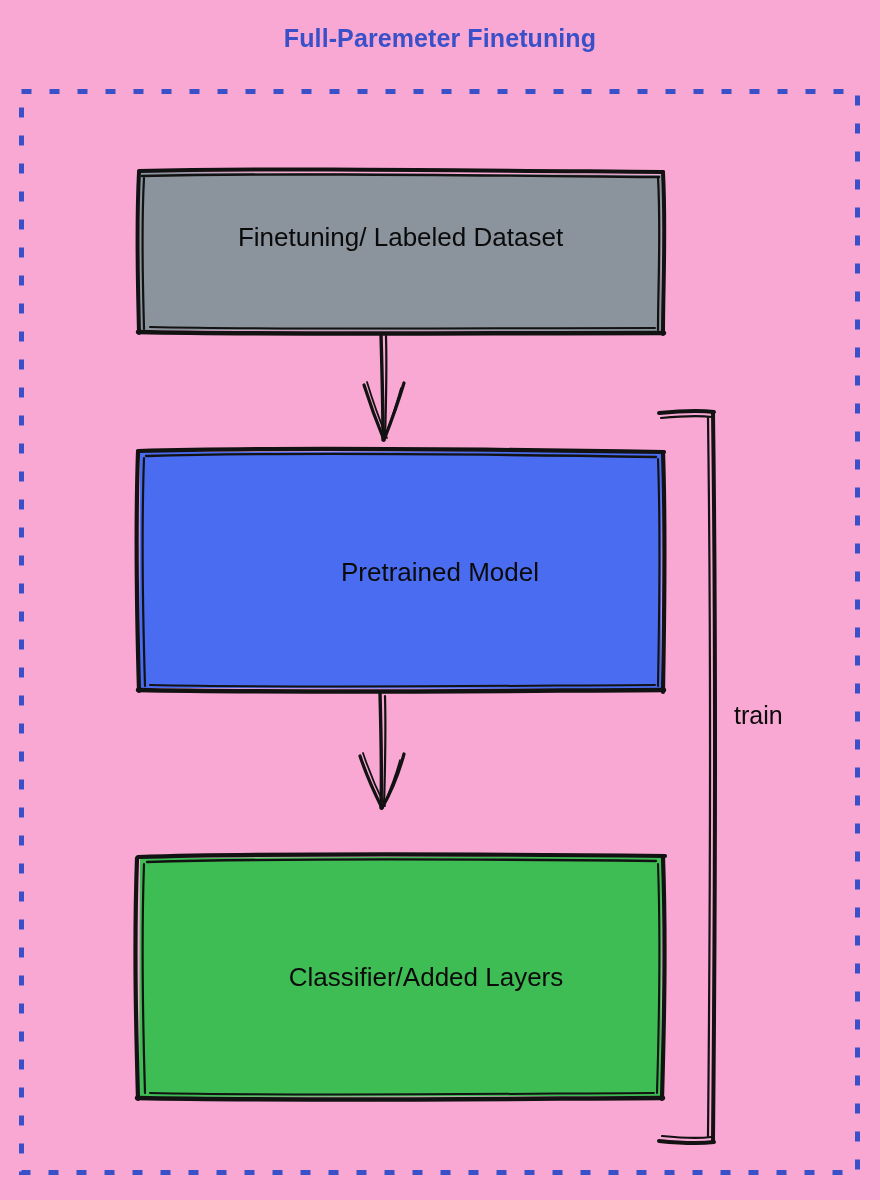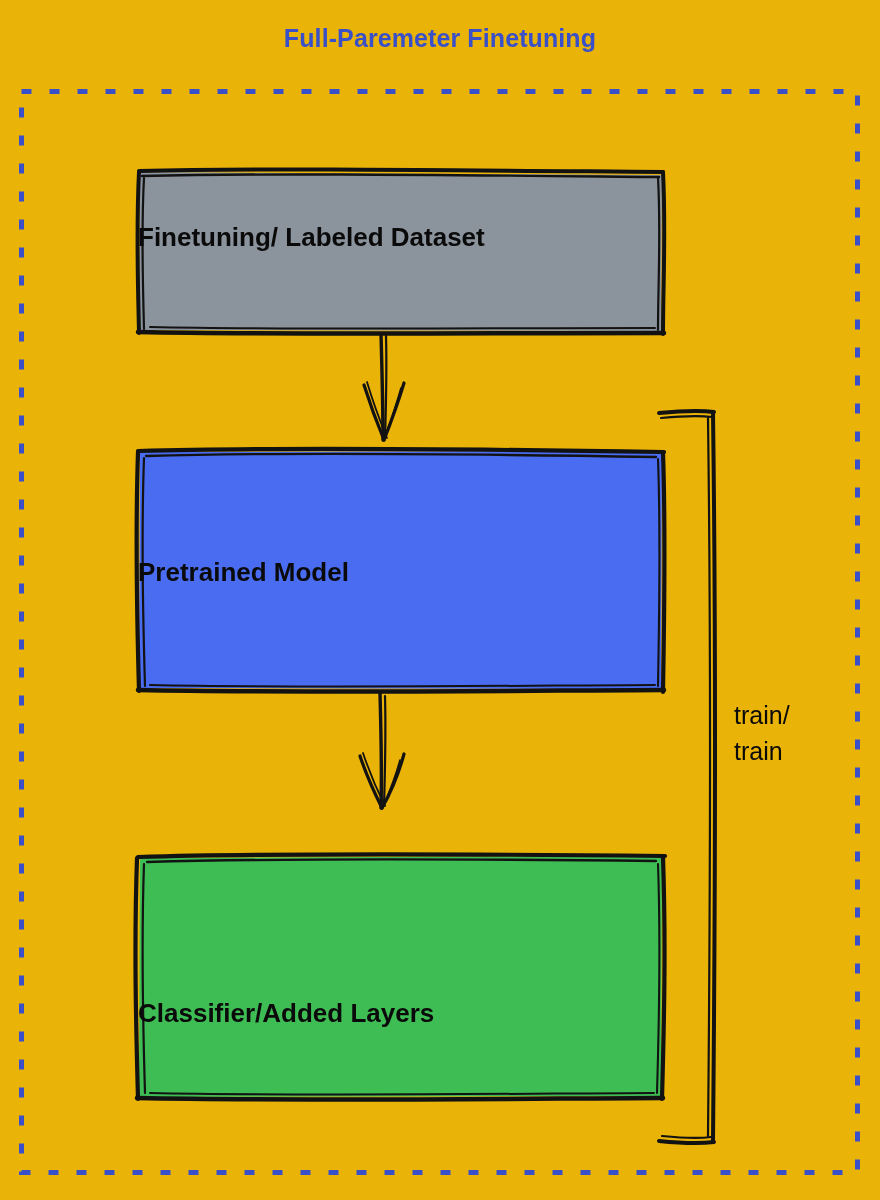--- a/index.html
+++ b/index.html
@@ -7,21 +7,21 @@
     padding: 0;
     background: #ffffff;
   }
   body {
     font-family: "Liberation Sans", sans-serif;
   }
   #canvas {
     position: relative;
     width: 880px;
     height: 1200px;
-    background: #eab308;
+    background: #f9a8d4;
     overflow: hidden;
   }
 
   
   #diagram-title {
     position: absolute;
     left: 0;
     top: 24px;
     width: 880px;
     text-align: center;
@@ -49,39 +49,40 @@
     left: 0;
     top: 0;
     width: 880px;
     height: 1200px;
     pointer-events: none;
   }
 
   
   .box-label {
     position: absolute;
+    text-align: center;
     color: #0a0a0a;
     font-size: 26px;
-    font-weight: 700;
+    font-weight: 400;
     white-space: nowrap;
     font-family: "Liberation Sans", sans-serif;
   }
   #label-dataset {
     left: 138px;
     top: 222px;
     width: 525px;
   }
   #label-pretrained {
     left: 138px;
     top: 557px;
     width: 604px;
   }
   #label-classifier {
     left: 138px;
-    top: 998px;
+    top: 962px;
     width: 576px;
   }
 
   
   #loop-label {
     position: absolute;
     left: 734px;
     top: 697px;
     width: 120px;
     color: #0a0a0a;
@@ -176,17 +177,16 @@
 
   </svg>
 
   <div class="box-label" id="label-dataset">Finetuning/ Labeled Dataset</div>
 
   <div class="box-label" id="label-pretrained">Pretrained Model</div>
 
   <div class="box-label" id="label-classifier">Classifier/Added Layers</div>
 
   <div id="loop-label">
-    <span>train/</span>
     <span>train</span>
   </div>
 
 </div>
 
 </body></html>

